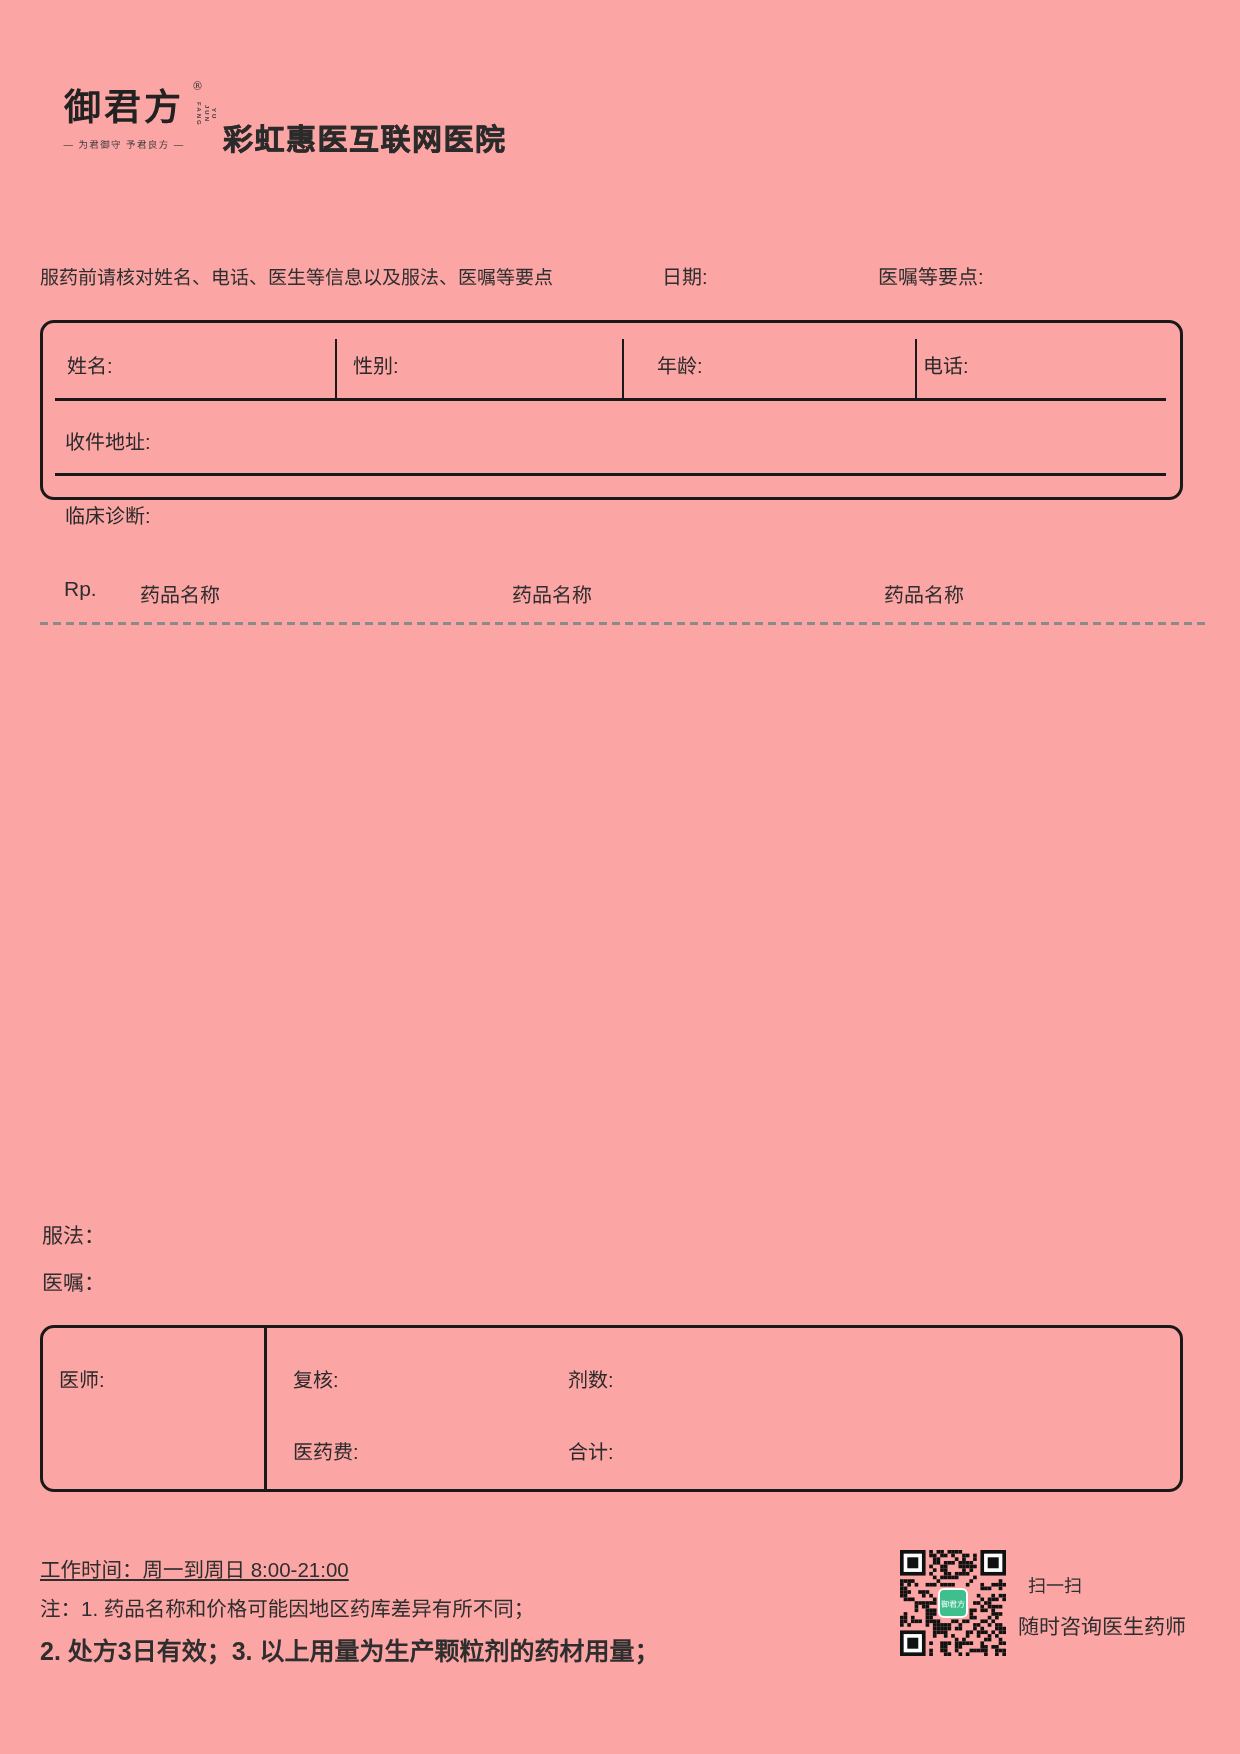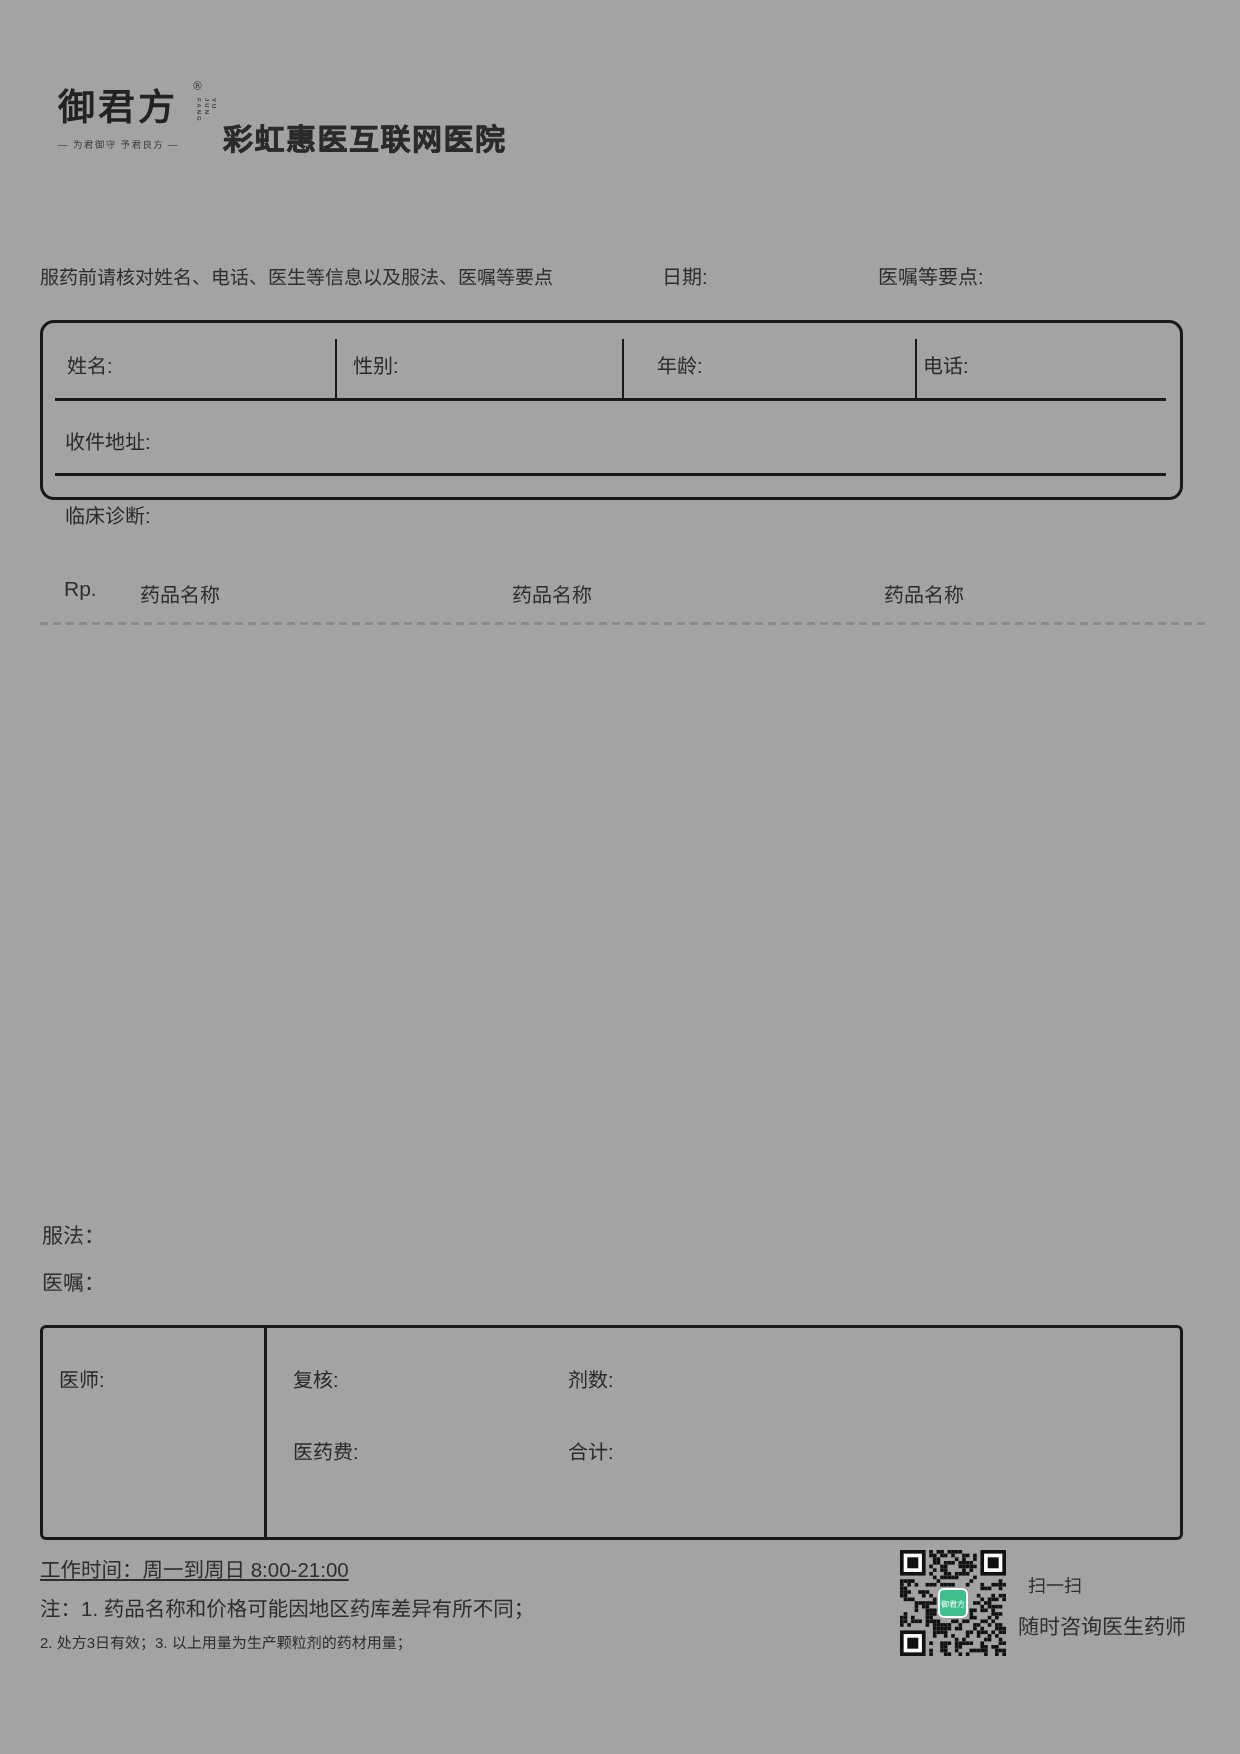--- a/index.html
+++ b/index.html
@@ -1,18 +1,18 @@
 <!DOCTYPE html>
 <html lang="zh-CN"><head>
 <meta charset="utf-8">
 <style>
   html,body{margin:0;padding:0;background:#fff;}
   .page{
-    position:relative;width:1240px;height:1754px;background:#a3a3a3;
-    font-family:"Liberation Sans",sans-serif;color:#2e2e2e;overflow:hidden;
+    position:relative;width:1240px;height:1754px;background:#fca5a5;
+    font-family:"Liberation Sans",sans-serif;color:#2e2e2e;overflow:hidden;text-align:center;
   }
   .abs{position:absolute;white-space:nowrap;}
 
   
   .logo-block{position:absolute;left:58px;top:84px;width:132px;}
   .logo-main{
     position:relative;font-family:"DejaVu Serif",serif;font-weight:700;
     font-size:37px;letter-spacing:3px;line-height:1.25;color:#222;
   }
   .reg-mark{position:absolute;top:-4px;right:-16px;font-size:11px;font-weight:400;color:#333;}
@@ -57,35 +57,35 @@
     position:absolute;left:40px;right:35px;top:622px;height:3px;
     background:repeating-linear-gradient(90deg,#8a8a8a 0 8px,transparent 8px 13px);
   }
 
   
   .usage-label{left:42px;top:1219px;font-size:21px;}
   .advice-label{left:42px;top:1266px;font-size:21px;}
 
   
   .sign-box{
-    position:absolute;left:40px;top:1325px;width:1143px;height:215px;
-    border:3px solid #191919;border-radius:6px;box-sizing:border-box;
+    position:absolute;left:40px;top:1325px;width:1143px;height:167px;
+    border:3px solid #191919;border-radius:14px;box-sizing:border-box;
   }
   .sb-vdiv{position:absolute;left:221px;top:0;bottom:0;width:2.5px;background:#191919;}
   .sb-label{position:absolute;font-size:20px;color:#2a2a2a;white-space:nowrap;}
   .sb-doctor{left:16px;top:36px}
   .sb-review{left:250px;top:36px}
   .sb-doses{left:525px;top:36px}
   .sb-fee{left:250px;top:108px}
   .sb-total{left:525px;top:108px}
 
   
   .work-hours{left:40px;top:1553px;font-size:20.5px;text-decoration:underline;}
   .note1{left:40px;top:1592px;font-size:20.5px;}
-  .note2{left:40px;top:1631px;font-size:15px;}
+  .note2{left:40px;top:1631px;font-size:25px;font-weight:bold;}
   .qr-wrap{position:absolute;left:900px;top:1550px;width:106px;height:106px;}
   .qr-wrap svg{display:block;width:106px;height:106px;}
   .qr-badge{
     position:absolute;left:38px;top:38px;width:30px;height:30px;border-radius:6px;
     background:#3fbe8e;border:2px solid #fff;box-sizing:border-box;
     display:flex;align-items:center;justify-content:center;
     color:#fff;font-size:8px;letter-spacing:0;white-space:nowrap;overflow:hidden;
   }
   .scan-title{left:1028px;top:1571px;font-size:18px;}
   .scan-sub{left:1018px;top:1610px;font-size:21px;}

